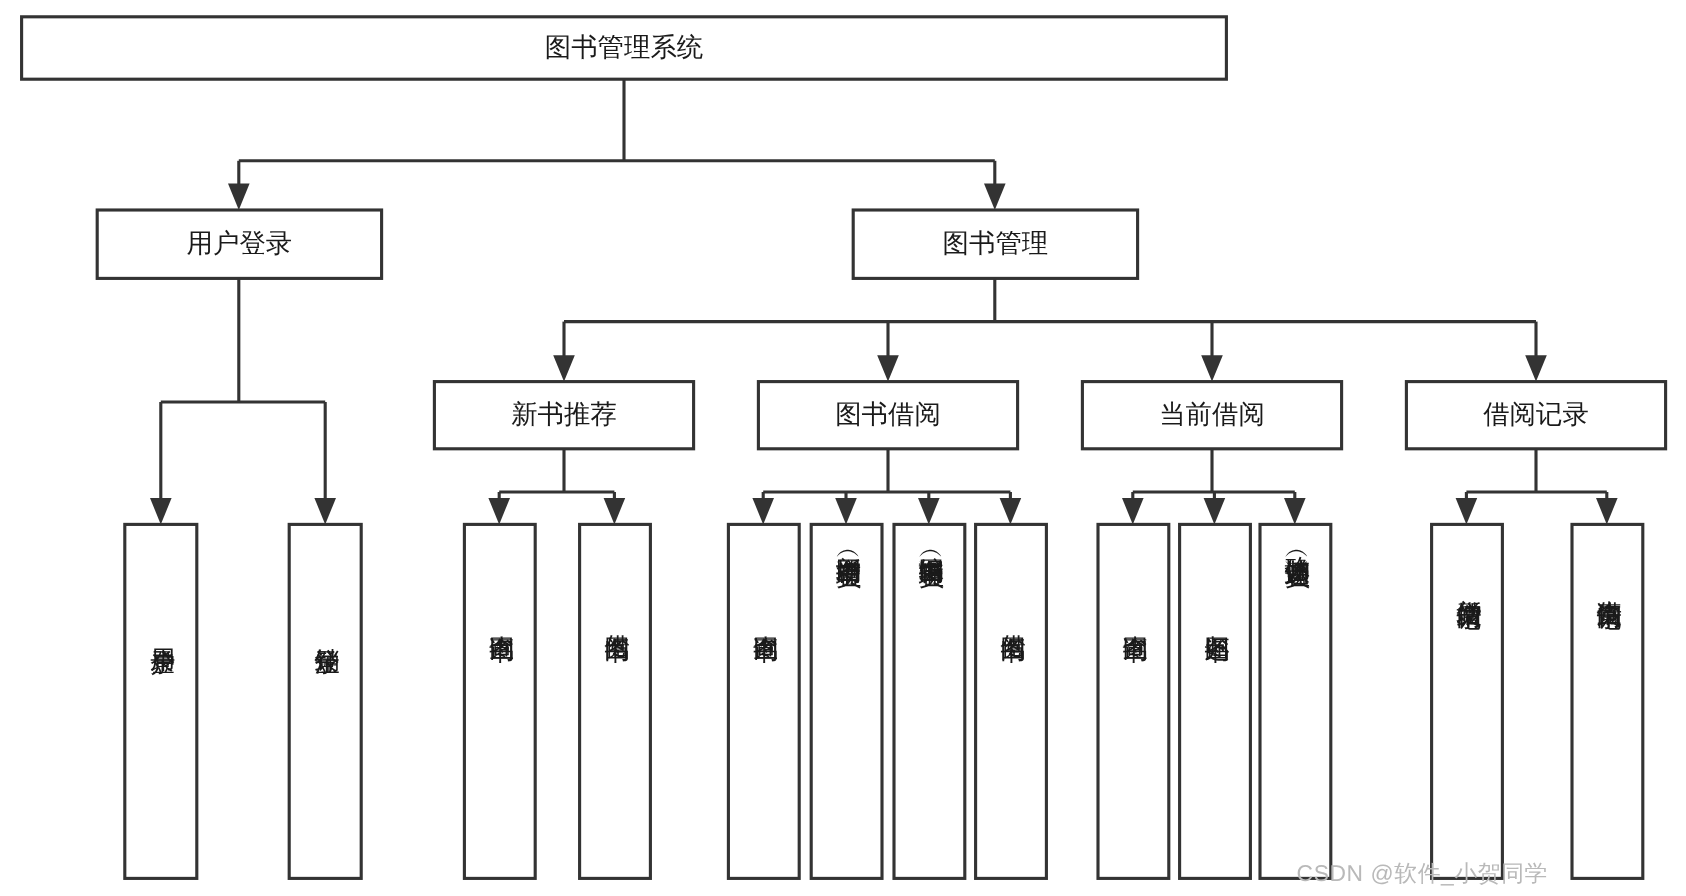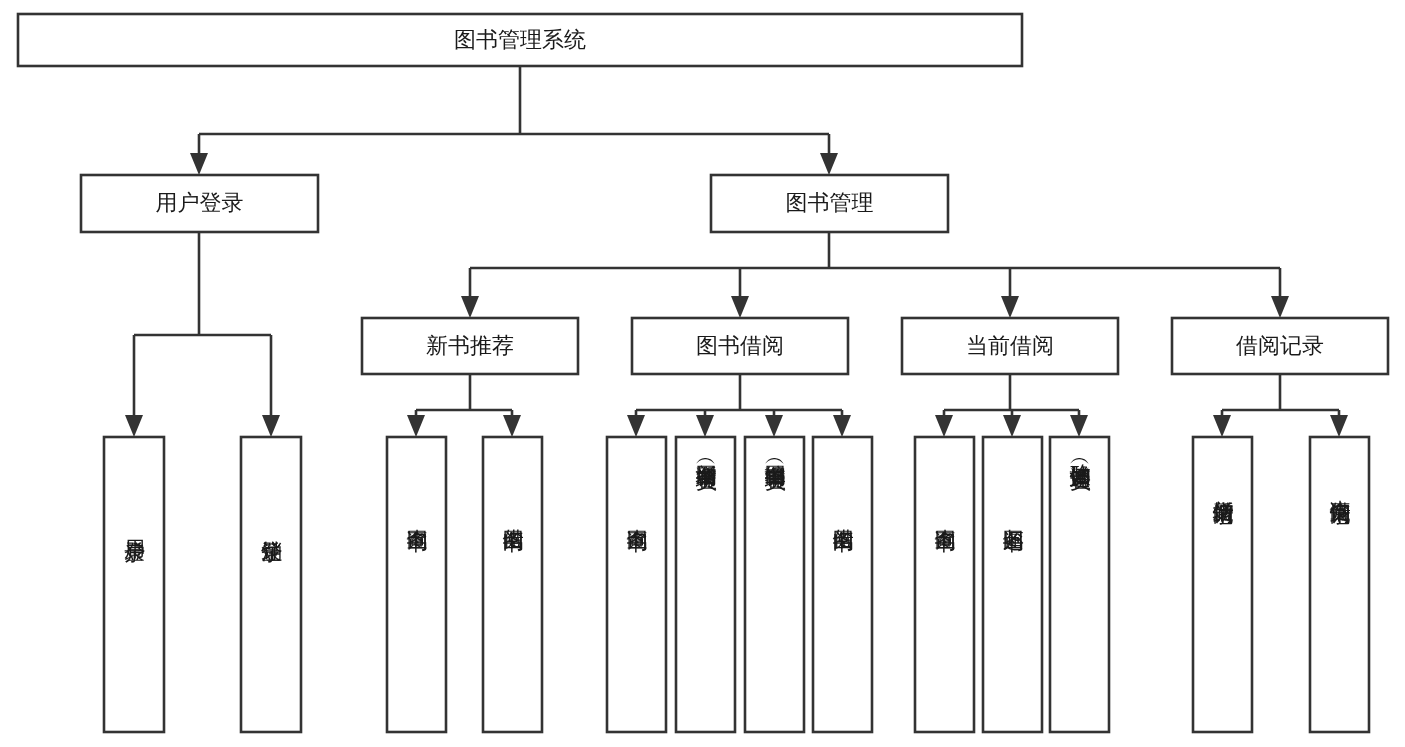--- a/index.html
+++ b/index.html
@@ -215,14 +215,15 @@
       <div class="leaf-label" style="left: 694.5px; top: 447px;">新增图书（管理员）</div>
       <div class="leaf-label" style="left: 763.5px; top: 447px;">编辑图书（管理员）</div>
       <div class="leaf-label" style="left: 831.5px; top: 512px;">借阅图书</div>
       <div class="leaf-label" style="left: 933.5px; top: 512px;">查询图书</div>
       <div class="leaf-label" style="left: 1001.5px; top: 512px;">归还图书</div>
       <div class="leaf-label" style="left: 1068.5px; top: 447px;">确认归还（管理员）</div>
       <div class="leaf-label" style="left: 1211.5px; top: 483px;">新增借阅记录</div>
       <div class="leaf-label" style="left: 1328.5px; top: 483px;">查询借阅记录</div>
     </div>
 
+  <div class="watermark">CSDN @软件_小贺同学</div>
 
 </div>
 
 </body></html>

